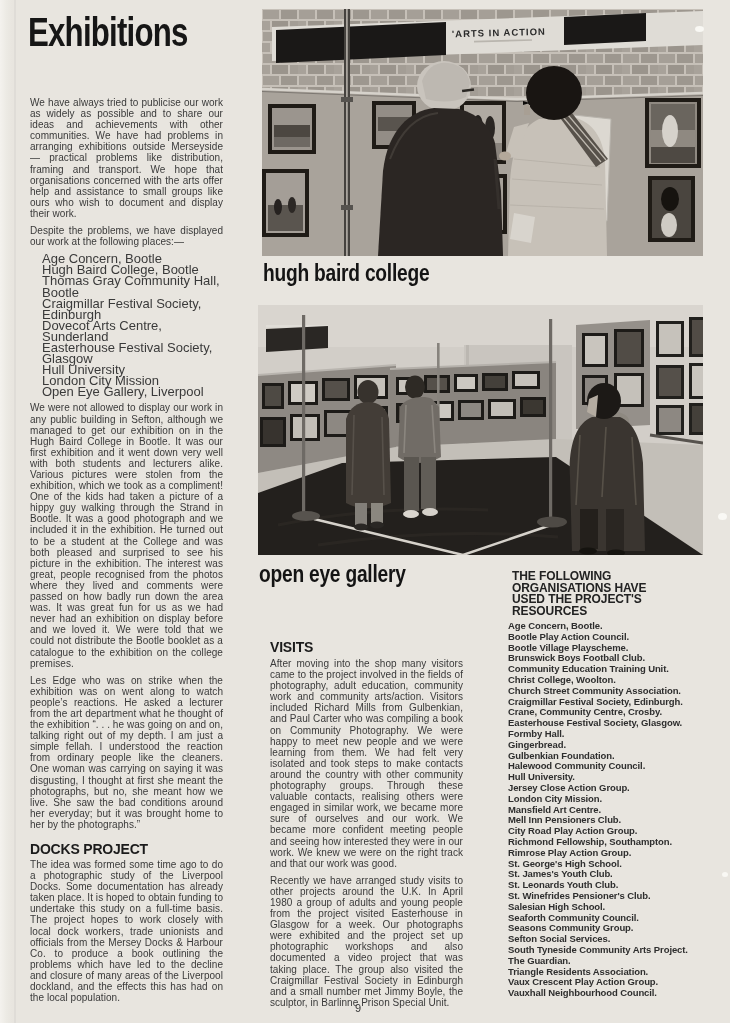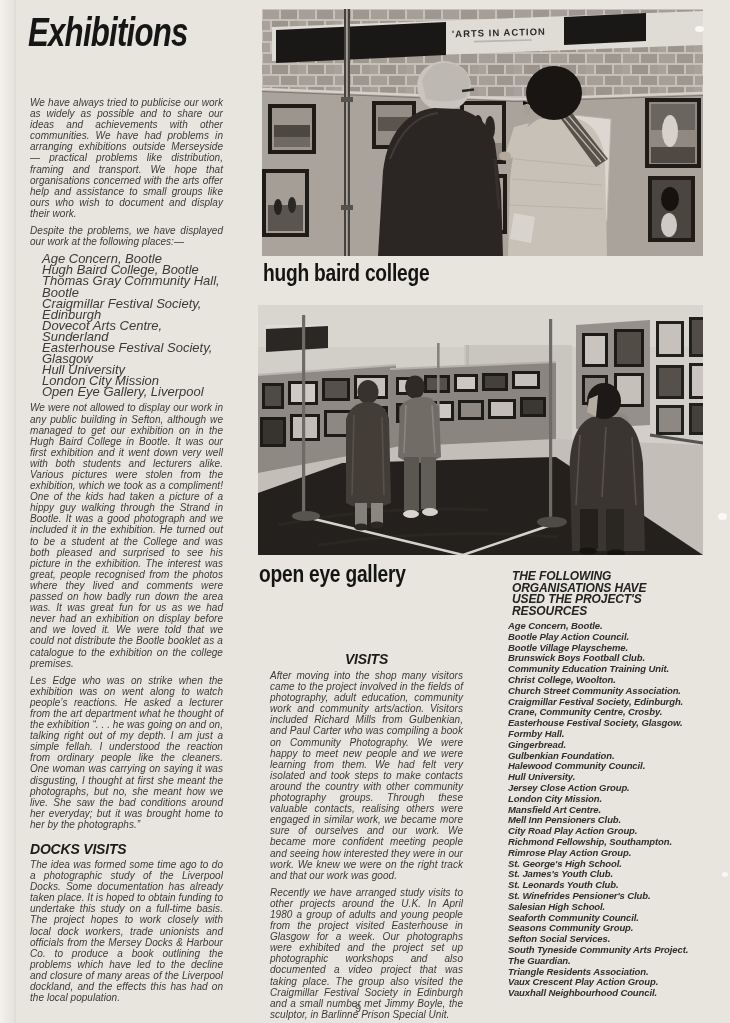--- a/index.html
+++ b/index.html
@@ -7,41 +7,41 @@
     position:relative; width:730px; height:1023px; margin:0 auto;
     background:#e8e5df;
     font-family:"Liberation Sans","DejaVu Sans",sans-serif;
     overflow:hidden;
   }
   .page::before { content:''; position:absolute; left:0; top:0; bottom:0; width:12px;
     background:linear-gradient(90deg,#f4f2ee 0%, #eceae4 55%, #e8e5df 100%); pointer-events:none; }
   .page::after  { content:''; position:absolute; left:14px; top:0; bottom:0; width:2px;
     background:rgba(0,0,0,0.035); pointer-events:none; }
 
-  .col { position:absolute;font-style:italic; }
+  .col { position:absolute; }
   .left-col  { left:30px;  top:12px;  width:193px; }
   .mid-col   { left:270px; top:640px; width:193px; }
   .right-col { left:508px; top:571px; width:212px; }
 
   .title {
     margin:0 0 45px -2px; font-size:40px; line-height:40px; font-weight:bold;
     color:#161616; letter-spacing:-1px;
     transform:scaleX(0.78); transform-origin:left top; white-space:nowrap;
   }
   .body {
     margin:0 0 6px 0; font-size:10px; line-height:11.1px; text-align:justify;
     color:#3a3a3a; letter-spacing:0.05px;
   }
   .places { margin:0 0 5px 12px; }
   .place { font-size:13px; line-height:11.1px; color:#3a3a3a; }
   .subhead {
     margin:12px 0 2px 0; font-size:14px; line-height:15px; font-weight:bold;
     color:#1b1b1b; letter-spacing:-0.2px;
   }
-  .mid-col .subhead { margin-top:12px; margin-bottom:3px;text-align:center; }
+  .mid-col .subhead { margin-top:0; margin-bottom:3px; }
 
   .photo { position:absolute; overflow:hidden; background:#b3ada6; }
   .photo1 { left:262px; top:9px;   width:441px; height:247px; }
   .photo2 { left:258px; top:305px; width:445px; height:250px; }
   .photo svg { display:block; width:100%; height:100%; }
 
   .caption {
     position:absolute; font-size:24px; font-weight:bold; color:#141414;
     letter-spacing:-0.3px; transform:scaleX(0.8); transform-origin:left top;
     white-space:nowrap;
@@ -79,21 +79,21 @@
         <div class="place">Thomas Gray Community Hall, Bootle</div>
         <div class="place">Craigmillar Festival Society, Edinburgh</div>
         <div class="place">Dovecot Arts Centre, Sunderland</div>
         <div class="place">Easterhouse Festival Society, Glasgow</div>
         <div class="place">Hull University</div>
         <div class="place">London City Mission</div>
         <div class="place">Open Eye Gallery, Liverpool</div>
       </div>
     <p class="body">We were not allowed to display our work in any public building in Sefton, although we managed to get our exhibition on in the Hugh Baird College in Bootle. It was our first exhibition and it went down very well with both students and lecturers alike. Various pictures were stolen from the exhibition, which we took as a compliment! One of the kids had taken a picture of a hippy guy walking through the Strand in Bootle. It was a good photograph and we included it in the exhibition. He turned out to be a student at the College and was both pleased and surprised to see his picture in the exhibition. The interest was great, people recognised from the photos where they lived and comments were passed on how badly run down the area was. It was great fun for us as we had never had an exhibition on display before and we loved it. We were told that we could not distribute the Bootle booklet as a catalogue to the exhibition on the college premises.</p>
     <p class="body">Les Edge who was on strike when the exhibition was on went along to watch people’s reactions. He asked a lecturer from the art department what he thought of the exhibition “. . . he was going on and on, talking right out of my depth. I am just a simple fellah. I understood the reaction from ordinary people like the cleaners. One woman was carrying on saying it was disgusting, I thought at first she meant the photographs, but no, she meant how we live. She saw the bad conditions around her everyday; but it was brought home to her by the photographs.”</p>
-    <h2 class="subhead">DOCKS VISITS</h2>
+    <h2 class="subhead">DOCKS PROJECT</h2>
     <p class="body">The idea was formed some time ago to do a photographic study of the Liverpool Docks. Some documentation has already taken place. It is hoped to obtain funding to undertake this study on a full-time basis. The project hopes to work closely with local dock workers, trade unionists and officials from the Mersey Docks &amp; Harbour Co. to produce a book outlining the problems which have led to the decline and closure of many areas of the Liverpool dockland, and the effects this has had on the local population.</p>
   </div>
 
   <div class="photo photo1">
     <svg viewBox="0 0 441 247" preserveAspectRatio="none">
       <defs>
         <pattern id="brick1" width="36" height="22" patternUnits="userSpaceOnUse">
           <rect width="36" height="22" fill="#c6c0b8"></rect>
           <rect x="1" y="1" width="16" height="9" fill="#a59f97"></rect>
           <rect x="19" y="1" width="16" height="9" fill="#9d978f"></rect>

